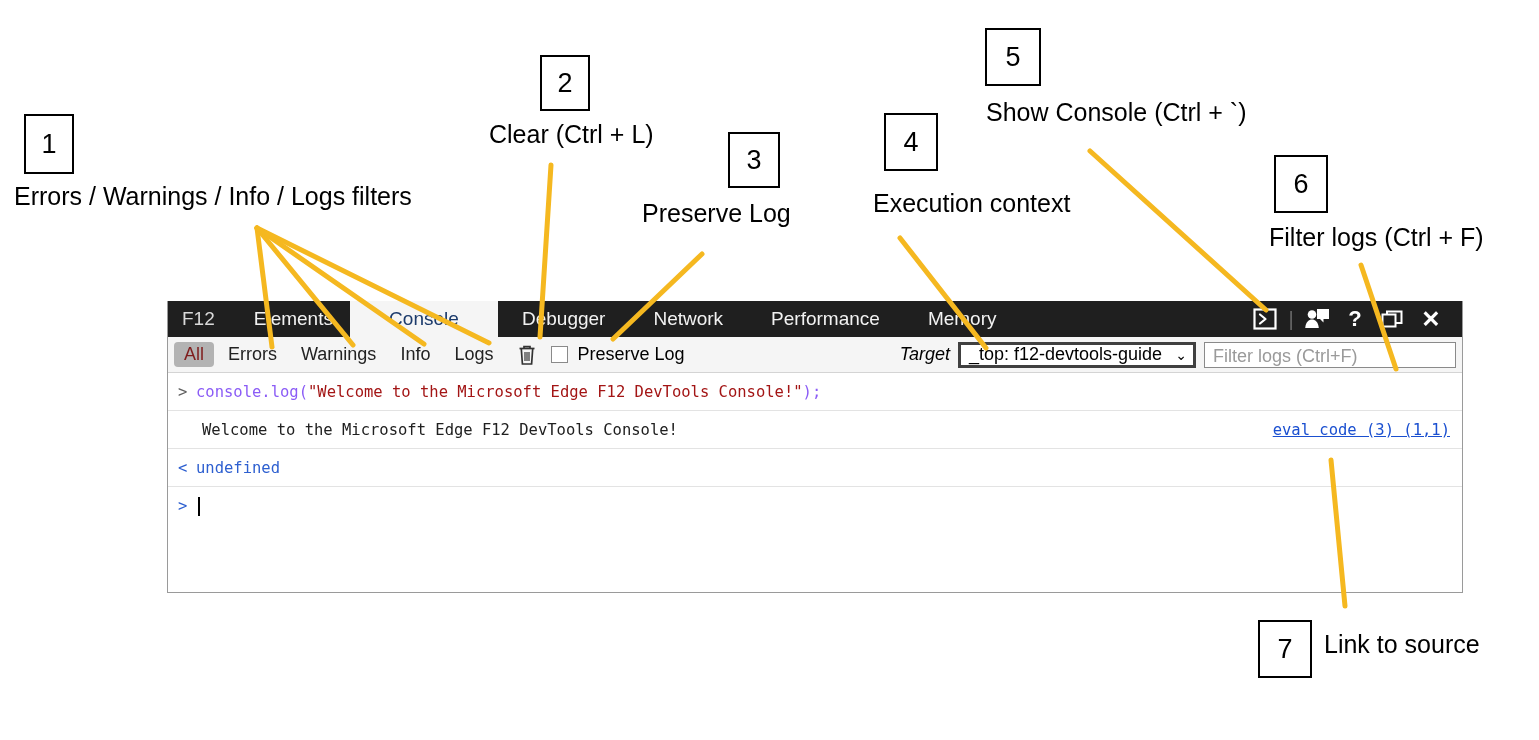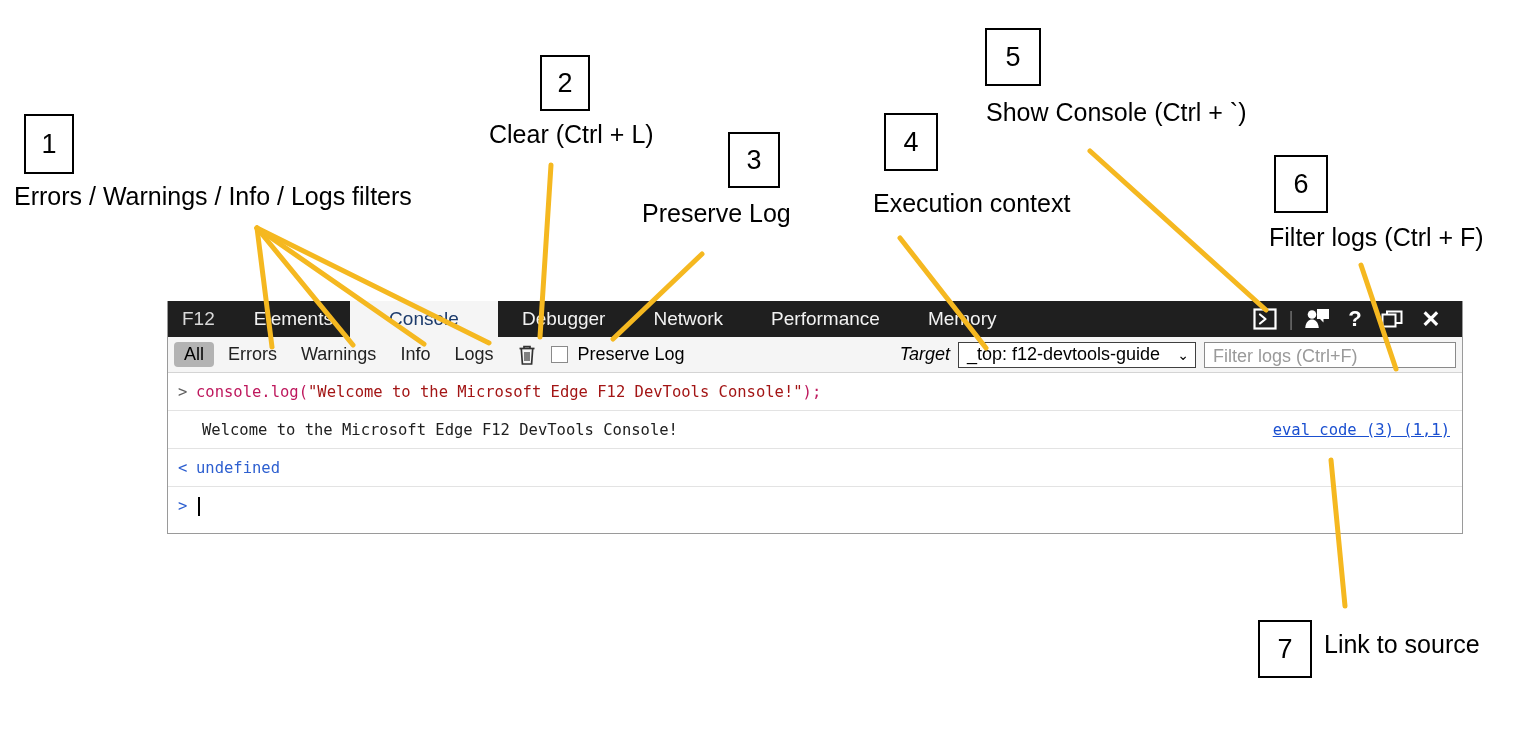--- a/index.html
+++ b/index.html
@@ -45,21 +45,21 @@
     color: #000;
     z-index: 8;
   }
 
   
   #devtools {
     position: absolute;
     left: 167px;
     top: 301px;
     width: 1296px;
-    height: 233px;
+    height: 292px;
     background: #ffffff;
     border: 1px solid #9a9a9a;
     border-top: none;
     box-sizing: border-box;
     z-index: 2;
   }
 
   
   .tabstrip {
     position: relative;
@@ -123,21 +123,21 @@
   }
   .fbtn {
     color: #222;
     padding: 2px 10px;
     margin: 0 2px;
     border-radius: 4px;
     white-space: nowrap;
   }
   .fbtn.selected {
     background: #b3b3b3;
-    color: #000000;
+    color: #7f1d1d;
   }
   .clear-icon {
     margin: 0 8px 0 12px;
     display: flex;
     align-items: center;
   }
   .preserve-wrap {
     display: flex;
     align-items: center;
     gap: 9px;
@@ -151,21 +151,21 @@
     background: #ffffff;
     box-sizing: border-box;
   }
   .fb-spacer { flex: 1 1 auto; }
   .target-label { margin-right: 8px; white-space: nowrap; font-style: italic; }
   .target-select {
     display: flex;
     align-items: center;
     justify-content: space-between;
     gap: 10px;
-    border: 1px solid #404040;
+    border: 3px solid #404040;
     background: #ffffff;
     height: 26px;
     padding: 0 6px 0 8px;
     box-sizing: border-box;
     min-width: 238px;
     white-space: nowrap;
   }
   .filter-input {
     border: 1px solid #8a8a8a;
     background: #ffffff;
@@ -194,21 +194,21 @@
     padding-left: 10px;
     box-sizing: border-box;
   }
   .caret {
     color: #606060;
     width: 18px;
     flex: 0 0 18px;
   }
   .caret.blue { color: #2d5fd0; }
   .code-str { color: #a31515; }
-  .code-plain { color: #be185d; }
+  .code-plain { color: #8b5cf6; }
   .out-text { color: #202020; padding-left: 24px; }
   .undef { color: #2d5fd0; }
   .srclink {
     position: absolute;
     right: 12px;
     color: #1a4fd0;
     text-decoration: underline;
     white-space: nowrap;
   }
   .prompt-row {

